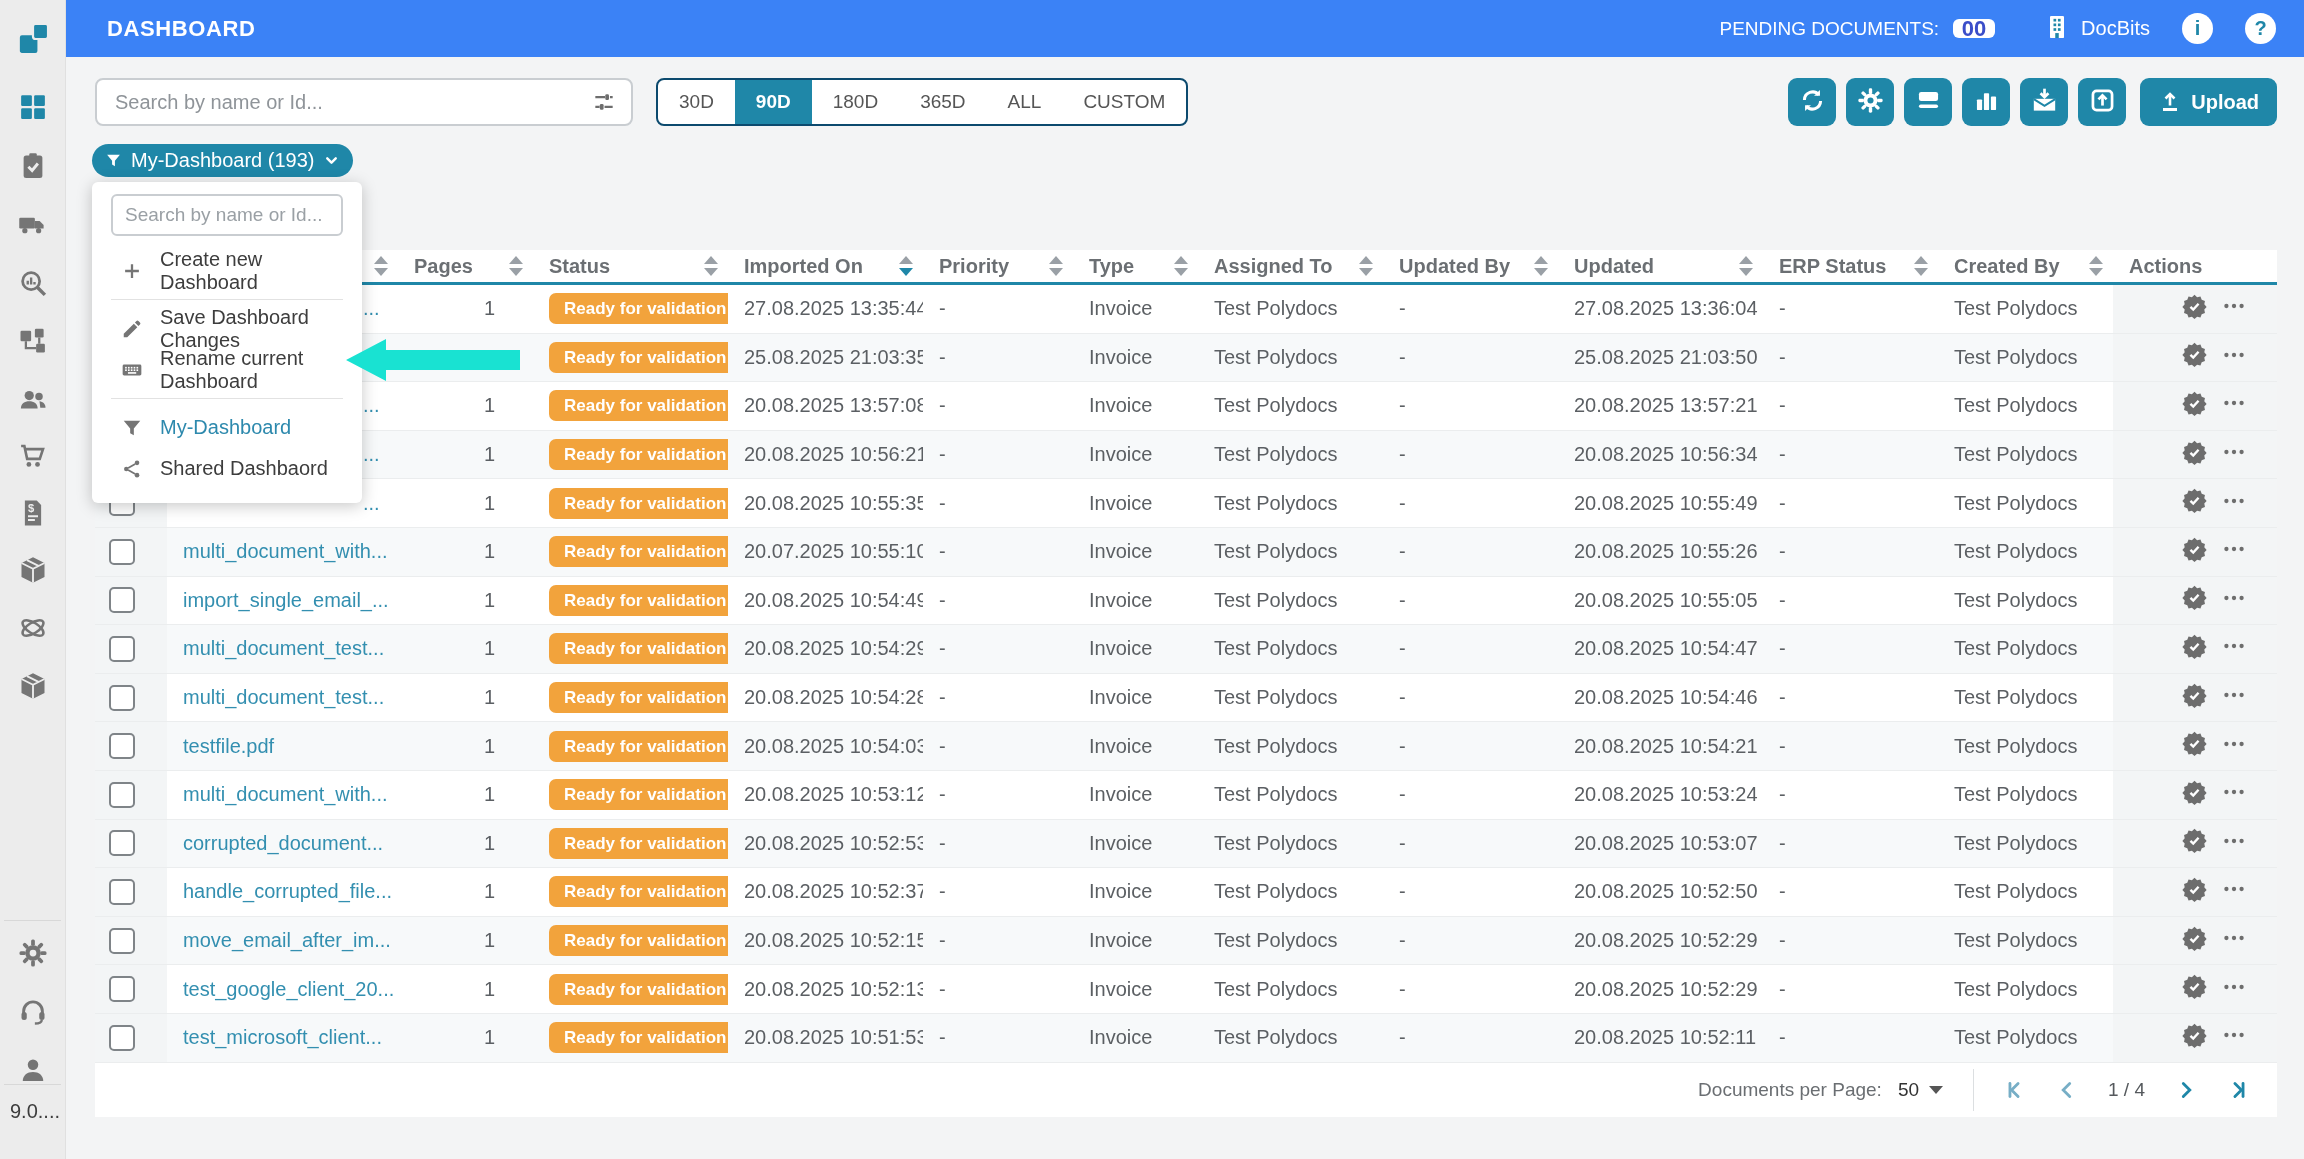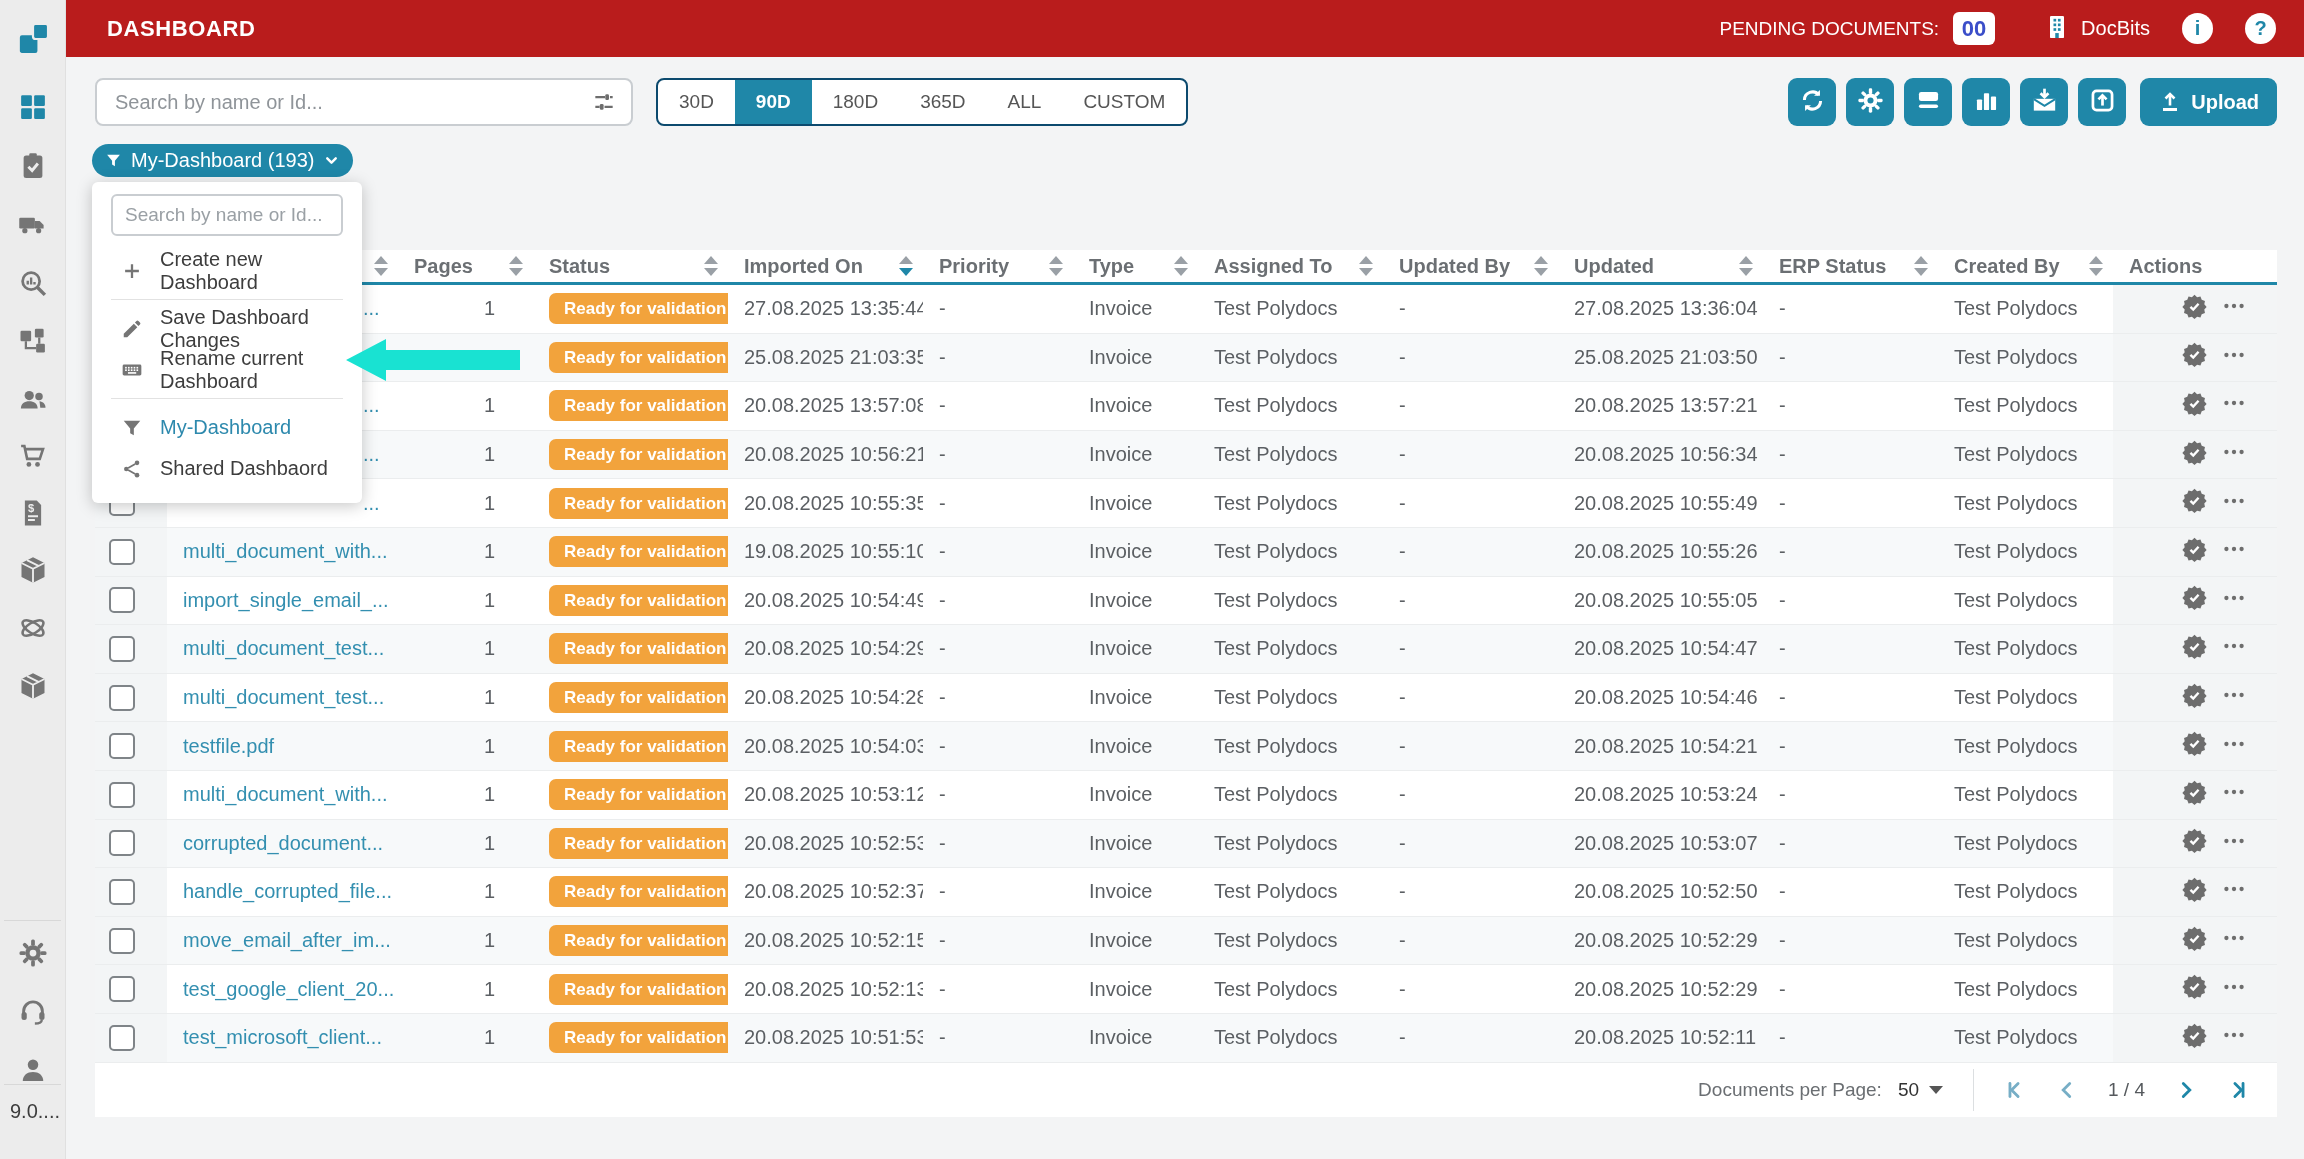--- a/index.html
+++ b/index.html
@@ -11,25 +11,25 @@
   .sidebar { position:absolute; left:0; top:0; width:66px; height:1159px; background:#ececec; border-right:1px solid #e0e0e0; z-index:20; }
   .side-icon { position:absolute; left:18px; width:30px; height:30px; color:#757575; }
   .side-icon svg { width:30px; height:30px; display:block; }
   .side-icon.active { color:#1f87a8; }
   .side-icon.logo { left:14px; width:38px; height:38px; }
   .side-icon.logo svg { width:38px; height:38px; }
   .side-divider { position:absolute; left:4px; right:4px; height:1px; background:#d8d8d8; }
   .side-version { position:absolute; left:10px; top:1100px; font-size:20px; color:#3c3c3c; }
 
   
-  .topbar { position:absolute; left:66px; top:0; width:2238px; height:57px; background:#b91c1c; display:flex; align-items:center; z-index:10; }
+  .topbar { position:absolute; left:66px; top:0; width:2238px; height:57px; background:#3b82f6; display:flex; align-items:center; z-index:10; }
   .topbar-title { color:#fff; font-size:22px; font-weight:bold; letter-spacing:0.6px; margin-left:41px; }
   .topbar-right { margin-left:auto; display:flex; align-items:center; padding-right:28px; }
   .pending-label { color:#fff; font-size:19px; margin-right:14px; }
-  .pending-badge { width:42px; height:33px; background:#fff; border-radius:6px; display:flex; align-items:center; justify-content:center; font-size:22px; font-weight:bold; color:#3b4ec9; }
+  .pending-badge { width:42px; height:19px; background:#fff; border-radius:6px; display:flex; align-items:center; justify-content:center; font-size:22px; font-weight:bold; color:#3b4ec9; }
   .brand-wrap { display:flex; align-items:center; margin-left:48px; }
   .brand-wrap svg { width:28px; height:28px; }
   .brand-name { color:#fff; font-size:20px; margin-left:10px; }
   .circle-btn { width:31px; height:31px; border-radius:50%; background:#fff; color:#1f87a8; display:flex; align-items:center; justify-content:center; font-weight:bold; font-size:20px; margin-left:32px; cursor:pointer; }
 
   
   .content { position:absolute; left:64px; top:57px; width:2238px; height:1102px; background:#f3f4f5; }
 
   .search-box { position:absolute; left:31px; top:21px; width:538px; height:48px; background:#fff; border:2px solid #c9cdd1; border-radius:8px; display:flex; align-items:center; }
   .search-box input { flex:1; border:none; outline:none; font-size:20px; color:#444; padding-left:18px; background:transparent; font-family:"Liberation Sans",sans-serif; }
@@ -664,21 +664,21 @@
               </span>
             </div>
           </div>
           <div class="t-grid t-row">
             <div class="t-cell c0">
               <span class="cb"></span>
             </div>
             <div class="t-cell c1"><a class="doc-link">multi_document_with...</a></div>
             <div class="t-cell c2">1</div>
             <div class="t-cell c3"><span class="pill">Ready for validation</span></div>
-            <div class="t-cell c4">19.08.2025 10:55:10</div>
+            <div class="t-cell c4">20.07.2025 10:55:10</div>
             <div class="t-cell c5">-</div>
             <div class="t-cell c6">Invoice</div>
             <div class="t-cell c7">Test Polydocs</div>
             <div class="t-cell c8">-</div>
             <div class="t-cell c9">20.08.2025 10:55:26</div>
             <div class="t-cell c10">-</div>
             <div class="t-cell c11">Test Polydocs</div>
             <div class="t-cell c12">
               <span class="actions-wrap">
                 <span><svg width="27" height="27" viewBox="0 0 24 24">

